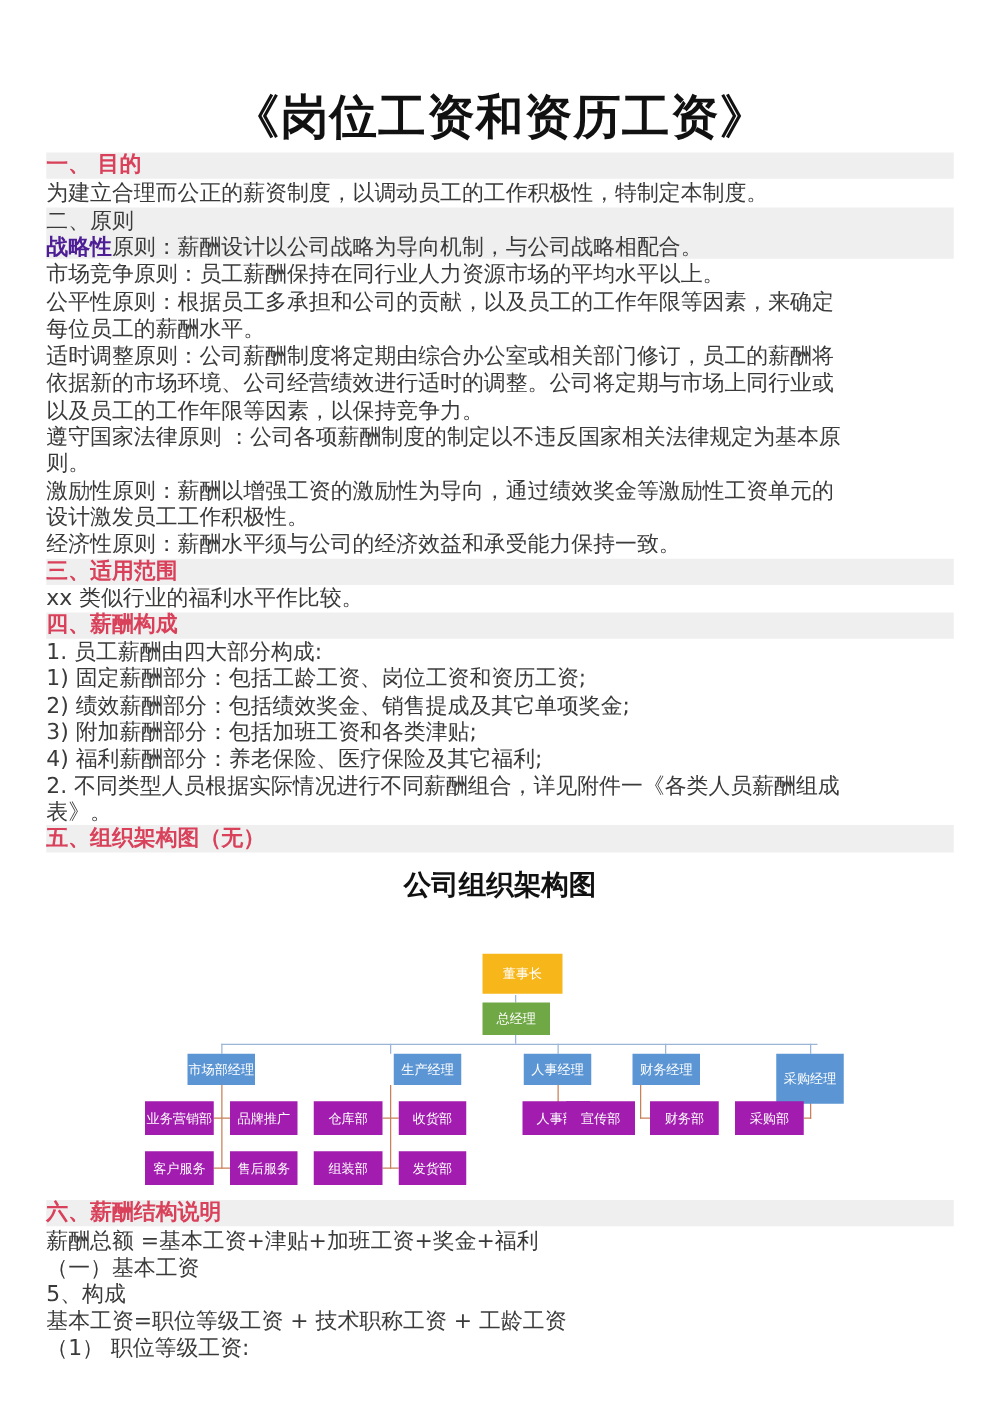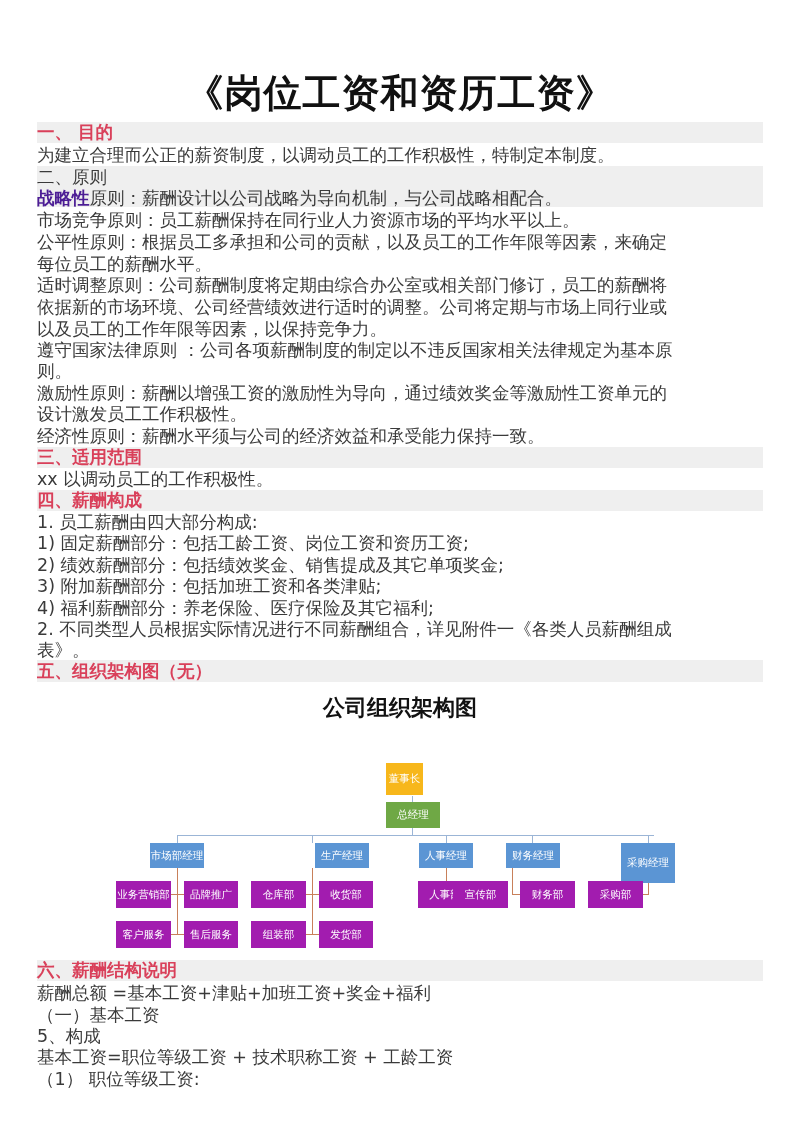--- a/index.html
+++ b/index.html
@@ -45,21 +45,21 @@
 <div class="line" style="top:296px;">依据新的市场环境、公司经营绩效进行适时的调整。公司将定期与市场上同行业或</div>
 <div class="line" style="top:318px;">以及员工的工作年限等因素，以保持竞争力。</div>
 <div class="line" style="top:339px;">遵守国家法律原则 ：公司各项薪酬制度的制定以不违反国家相关法律规定为基本原</div>
 <div class="line" style="top:360px;">则。</div>
 <div class="line" style="top:382px;">激励性原则：薪酬以增强工资的激励性为导向，通过绩效奖金等激励性工资单元的</div>
 <div class="line" style="top:403px;">设计激发员工工作积极性。</div>
 <div class="line" style="top:425px;">经济性原则：薪酬水平须与公司的经济效益和承受能力保持一致。</div>
 
 <div class="band" style="top:447px;height:21px;"></div>
 <div class="head" style="top:446px;">三、适用范围</div>
-<div class="line" style="top:468px;">xx 以调动员工的工作积极性。</div>
+<div class="line" style="top:468px;">xx 类似行业的福利水平作比较。</div>
 
 <div class="band" style="top:490px;height:21px;"></div>
 <div class="head" style="top:489px;">四、薪酬构成</div>
 <div class="line" style="top:511px;">1. 员工薪酬由四大部分构成:</div>
 <div class="line" style="top:532px;">1)   固定薪酬部分：包括工龄工资、岗位工资和资历工资;</div>
 <div class="line" style="top:554px;">2)   绩效薪酬部分：包括绩效奖金、销售提成及其它单项奖金;</div>
 <div class="line" style="top:575px;">3)   附加薪酬部分：包括加班工资和各类津贴;</div>
 <div class="line" style="top:597px;">4)   福利薪酬部分：养老保险、医疗保险及其它福利;</div>
 <div class="line" style="top:618px;">2. 不同类型人员根据实际情况进行不同薪酬组合，详见附件一《各类人员薪酬组成</div>
 <div class="line" style="top:639px;">表》。</div>
@@ -85,21 +85,21 @@
 <div class="ln-o" style="left:312px;top:868px;width:1px;height:67px;"></div>
 <div class="ln-o" style="left:306px;top:894px;width:13px;height:1px;"></div>
 <div class="ln-o" style="left:306px;top:934px;width:13px;height:1px;"></div>
 <div class="ln-o" style="left:446px;top:868px;width:1px;height:27px;"></div>
 <div class="ln-o" style="left:440px;top:894px;width:13px;height:1px;"></div>
 <div class="ln-o" style="left:512px;top:868px;width:1px;height:27px;"></div>
 <div class="ln-o" style="left:512px;top:894px;width:8px;height:1px;"></div>
 <div class="ln-o" style="left:648px;top:868px;width:1px;height:27px;"></div>
 <div class="ln-o" style="left:643px;top:894px;width:6px;height:1px;"></div>
 
-<div class="box yellow" style="left:386px;top:763px;width:37px;height:32px;">董事长</div>
+<div class="box yellow" style="left:386px;top:763px;width:64px;height:32px;">董事长</div>
 <div class="box green" style="left:386px;top:802px;width:54px;height:26px;">总经理</div>
 
 <div class="box blue" style="left:150px;top:843px;width:54px;height:25px;">市场部经理</div>
 <div class="box blue" style="left:285px;top:843px;width:54px;height:25px;margin-left:30px;">生产经理</div>
 <div class="box blue" style="left:419px;top:843px;width:54px;height:25px;">人事经理</div>
 <div class="box blue" style="left:506px;top:843px;width:54px;height:25px;">财务经理</div>
 <div class="box blue" style="left:621px;top:843px;width:54px;height:40px;">采购经理</div>
 
 <div class="box orange" style="left:116px;top:881px;width:55px;height:27px;">业务营销部</div>
 <div class="box orange" style="left:184px;top:881px;width:54px;height:27px;">品牌推广</div>

